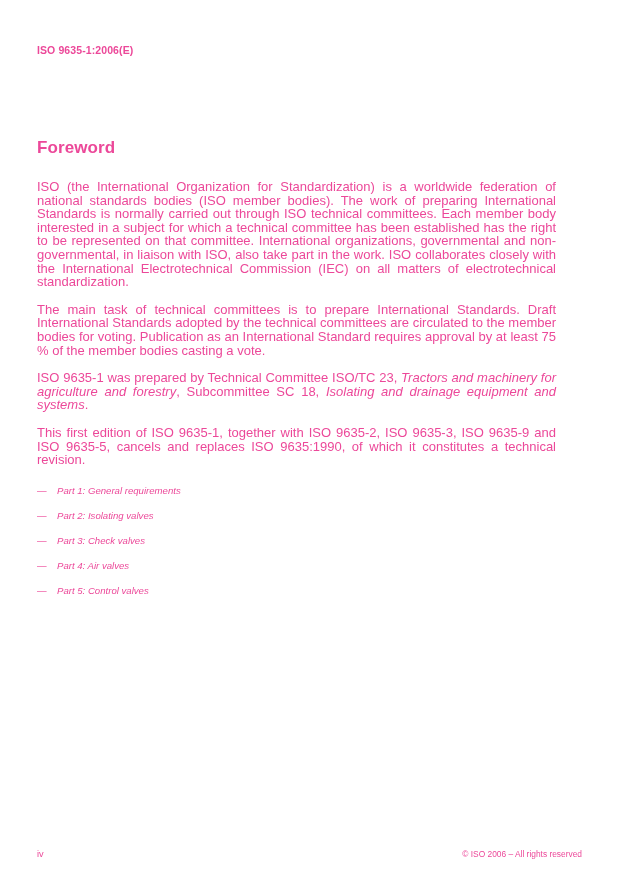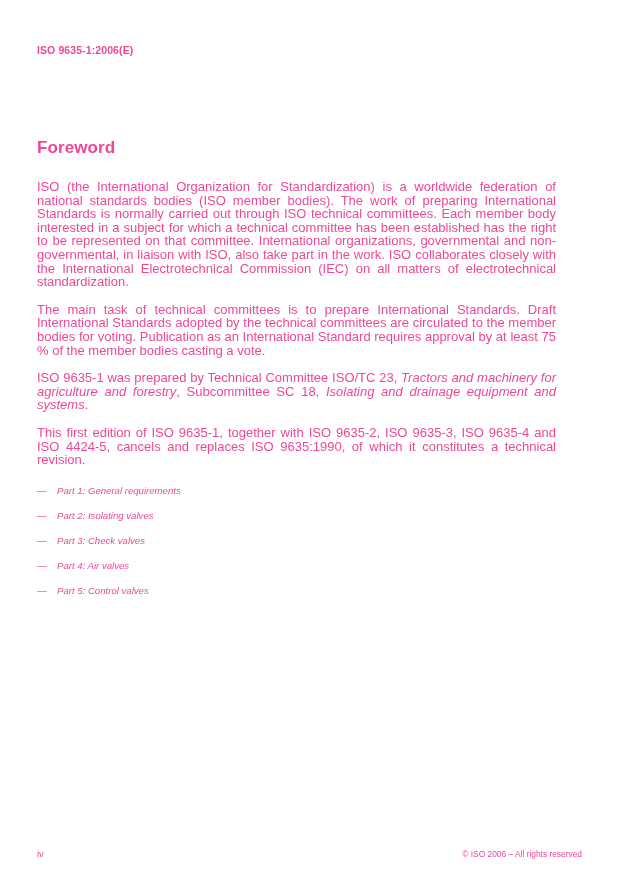--- a/index.html
+++ b/index.html
@@ -99,21 +99,21 @@
     <h1 class="section-title">Foreword</h1>
 
     <p class="body-par">ISO (the International Organization for Standardization) is a worldwide federation of national standards bodies (ISO member bodies). The work of preparing International Standards is normally carried out through ISO technical committees. Each member body interested in a subject for which a technical committee has been established has the right to be represented on that committee. International organizations, governmental and non-governmental, in liaison with ISO, also take part in the work. ISO collaborates closely with the International Electrotechnical Commission (IEC) on all matters of electrotechnical standardization.</p>
 
 
     <p class="body-par">The main task of technical committees is to prepare International Standards. Draft International Standards adopted by the technical committees are circulated to the member bodies for voting. Publication as an International Standard requires approval by at least 75 % of the member bodies casting a vote.</p>
 
 
     <p class="body-par"><span>ISO 9635-1 was prepared by Technical Committee ISO/TC 23, </span><span class="it">Tractors and machinery for agriculture and forestry</span><span>, Subcommittee SC 18, </span><span class="it">Isolating and drainage equipment and systems</span><span>.</span></p>
 
-    <p class="body-par">This first edition of ISO 9635-1, together with ISO 9635-2, ISO 9635-3, ISO 9635-4 and ISO 4424-5, cancels and replaces ISO 9635:1990, of which it constitutes a technical revision.</p>
+    <p class="body-par">This first edition of ISO 9635-1, together with ISO 9635-2, ISO 9635-3, ISO 9635-9 and ISO 9635-5, cancels and replaces ISO 9635:1990, of which it constitutes a technical revision.</p>
 
 
     <ul class="parts-list">
       <li><span class="dash">—</span><span>Part 1: General requirements</span></li>
       <li><span class="dash">—</span><span>Part 2: Isolating valves</span></li>
       <li><span class="dash">—</span><span>Part 3: Check valves</span></li>
       <li><span class="dash">—</span><span>Part 4: Air valves</span></li>
       <li><span class="dash">—</span><span>Part 5: Control valves</span></li>
     </ul>
 

